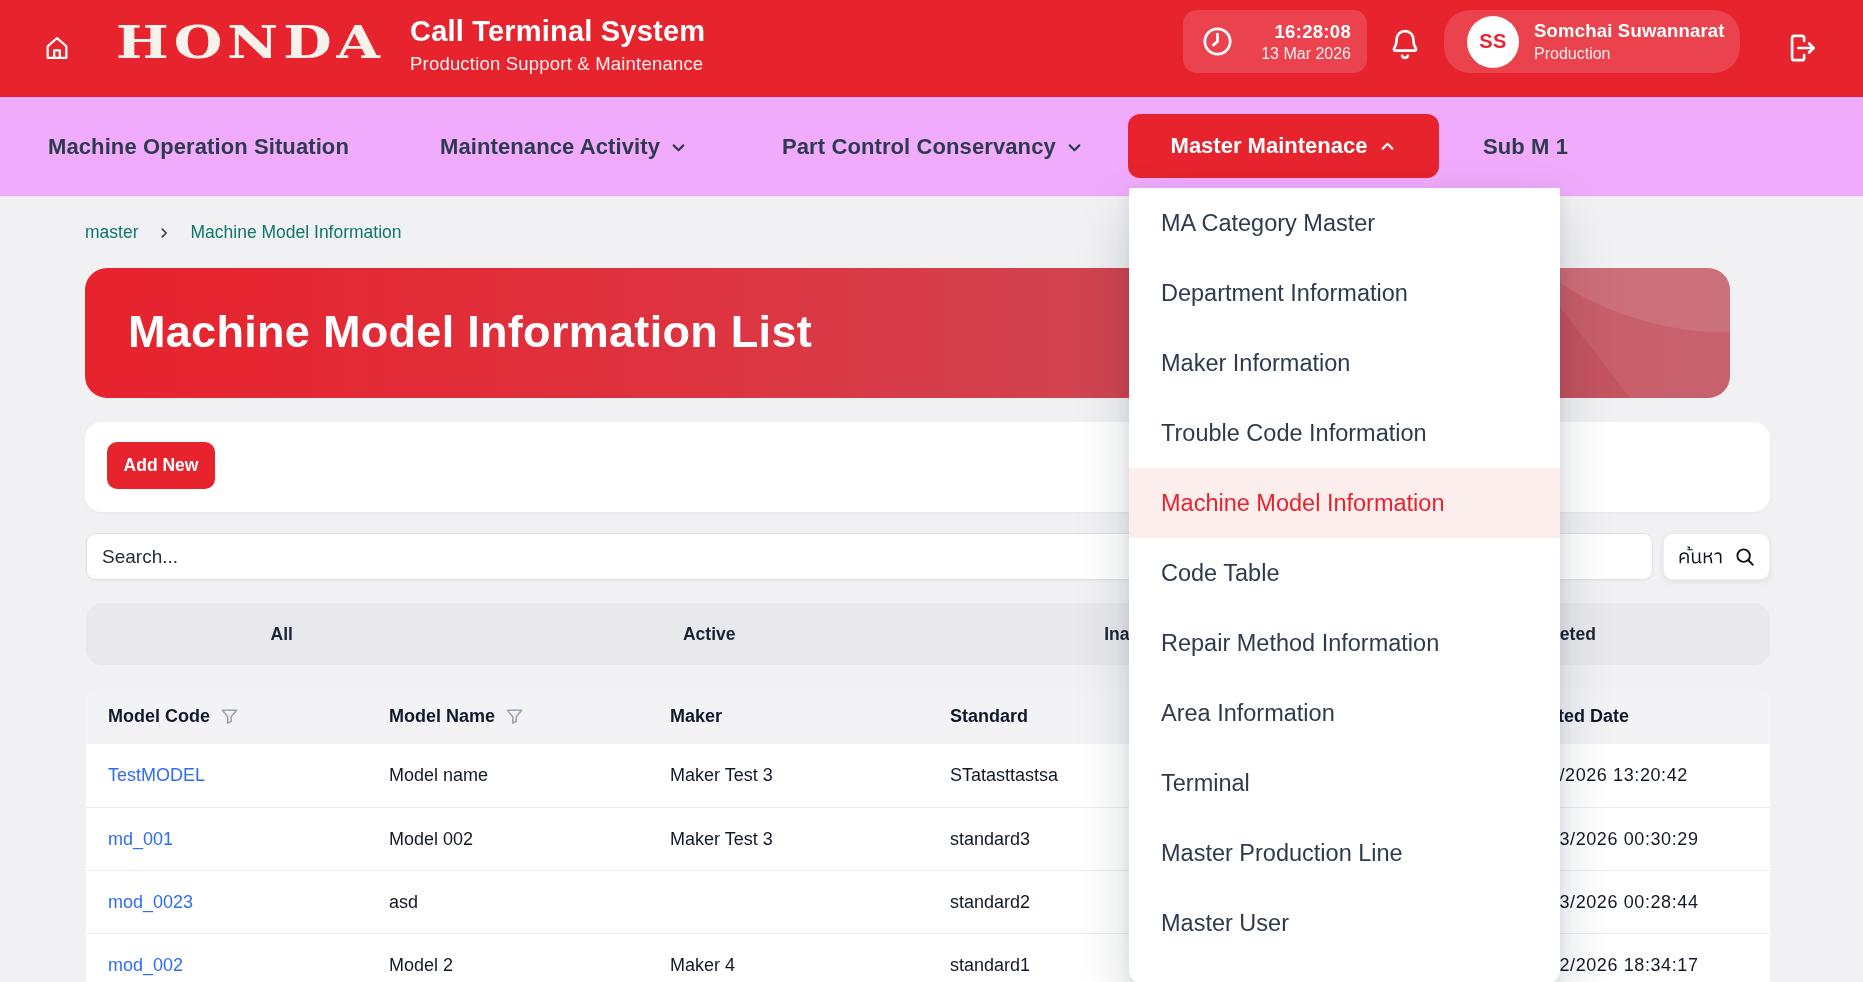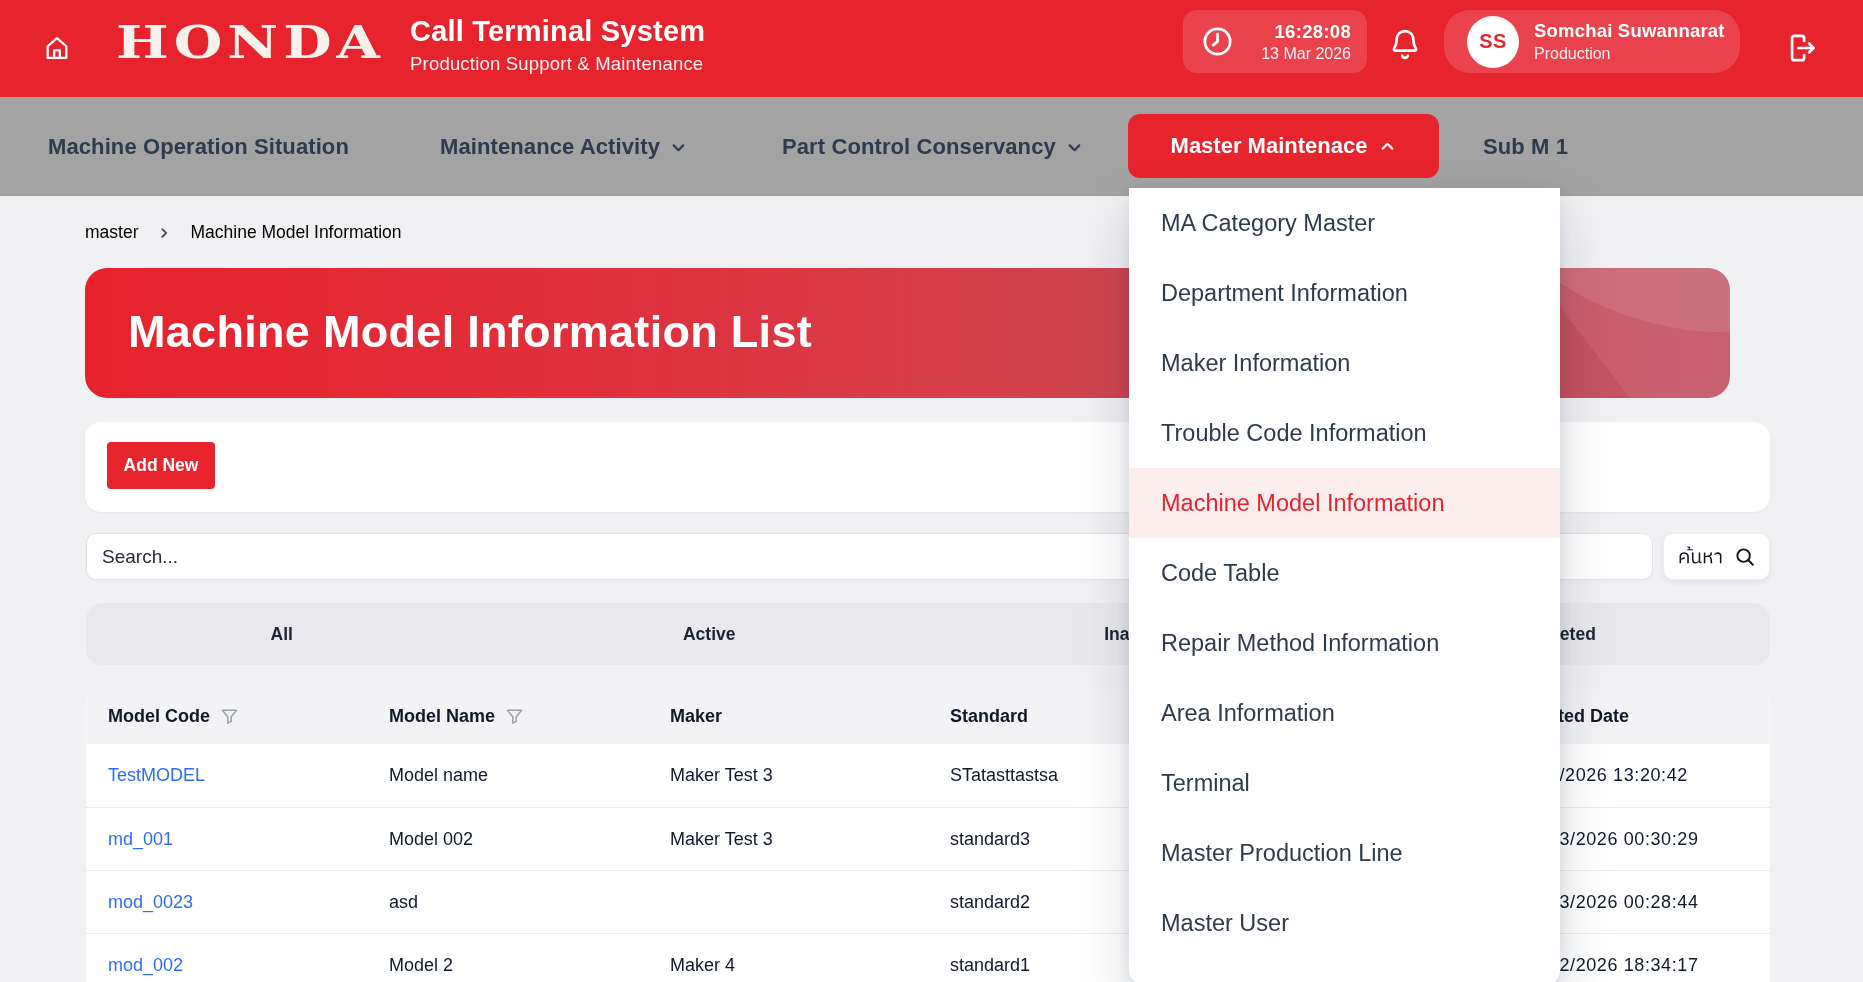--- a/index.html
+++ b/index.html
@@ -20,42 +20,42 @@
   .clock-date { font-size:16px; font-weight:400; color:rgba(255,255,255,0.92); margin-top:2px; }
   .bell-btn { position:absolute; left:1388px; top:25px; width:36px; height:40px; background:none; border:none; cursor:pointer; }
   .user-chip { position:absolute; left:1444px; top:10px; width:296px; height:63px; background:rgba(255,255,255,0.15); border-radius:26px; display:flex; align-items:center; padding:0 14px 0 23px; gap:15px; }
   .avatar { width:52px; height:52px; border-radius:50%; background:#fff; color:#e7232e; font-weight:700; font-size:20px; display:flex; align-items:center; justify-content:center; letter-spacing:0.5px; }
   .user-texts { color:#fff; }
   .user-name { font-size:18.5px; font-weight:700; letter-spacing:0.2px; }
   .user-role { font-size:16px; font-weight:400; color:rgba(255,255,255,0.9); margin-top:3px; }
   .logout-btn { position:absolute; left:1785px; top:28px; width:40px; height:40px; background:none; border:none; cursor:pointer; }
 
   
-  .navbar { position:absolute; left:0; top:97px; width:1863px; height:100px; background:#a3a3a3; border-bottom:1px solid #ebebee; }
+  .navbar { position:absolute; left:0; top:97px; width:1863px; height:100px; background:#f0abfc; border-bottom:1px solid #ebebee; }
   .nav-item { position:absolute; top:0; height:100px; display:flex; align-items:center; gap:10px; font-size:22px; font-weight:600; color:#2e3a4d; cursor:pointer; background:none; border:none; font-family:inherit; letter-spacing:0.1px; }
   .nav-item.i0 { left:48px; }
   .nav-item.i1 { left:440px; }
   .nav-item.i2 { left:782px; }
   .nav-item.i4 { left:1483px; }
   .nav-active-btn { position:absolute; left:1128px; top:17px; width:311px; height:64px; background:#e7232e; border:none; border-radius:12px; color:#fff; font-size:22px; font-weight:600; font-family:inherit; display:flex; align-items:center; justify-content:center; gap:12px; cursor:pointer; }
   .chev { display:inline-block; }
 
   
-  .breadcrumb { position:absolute; left:85px; top:222px; display:flex; align-items:center; gap:19px; font-size:17.5px; color:#000000; }
+  .breadcrumb { position:absolute; left:85px; top:222px; display:flex; align-items:center; gap:19px; font-size:17.5px; color:#0f766e; }
   .crumb { cursor:pointer; }
   .crumb-sep { display:flex; align-items:center; }
 
   
   .banner { position:absolute; left:85px; top:268px; width:1645px; height:130px; border-radius:22px; background:linear-gradient(90deg,#e7222d 0%, #dd3440 38%, #cb4b58 72%, #c25663 100%); overflow:hidden; }
   .banner-sheen { position:absolute; inset:0; }
   .banner-title { position:absolute; left:43px; top:50%; transform:translateY(-52%); color:#fff; font-size:45px; font-weight:700; letter-spacing:0.3px; }
 
   
   .add-card { position:absolute; left:85px; top:422px; width:1685px; height:90px; background:#fff; border-radius:16px; box-shadow:0 1px 3px rgba(20,25,40,0.05); }
-  .add-btn { position:absolute; left:22px; top:20px; width:108px; height:47px; background:#e7232e; color:#fff; border:none; border-radius:4px; font-size:17.5px; font-weight:700; font-family:inherit; cursor:pointer; }
+  .add-btn { position:absolute; left:22px; top:20px; width:108px; height:47px; background:#e7232e; color:#fff; border:none; border-radius:10px; font-size:17.5px; font-weight:700; font-family:inherit; cursor:pointer; }
 
   
   .search-input { position:absolute; left:86px; top:533px; width:1567px; height:47px; background:#fff; border:1px solid #e2e2e8; border-radius:10px; padding:0 18px 0 15px; font-size:19px; color:#1c232f; font-family:inherit; box-shadow:0 1px 2px rgba(20,25,40,0.04); }
   .search-input::placeholder { color:#252c39; opacity:1; }
   .search-btn { position:absolute; left:1663px; top:533px; width:107px; height:47px; background:#fff; border:1px solid #ededf2; border-radius:10px; display:flex; align-items:center; justify-content:center; gap:11px; cursor:pointer; box-shadow:0 2px 6px rgba(20,25,40,0.08); }
   .sr-only { position:absolute; width:1px; height:1px; overflow:hidden; clip:rect(0 0 0 0); white-space:nowrap; }
 
   
   .tabs { position:absolute; left:86px; top:603px; width:1684px; height:62px; background:#e9e9ed; border-radius:16px; display:flex;gap:36px; }
   .tab.tab-last { padding-right:10px; }

